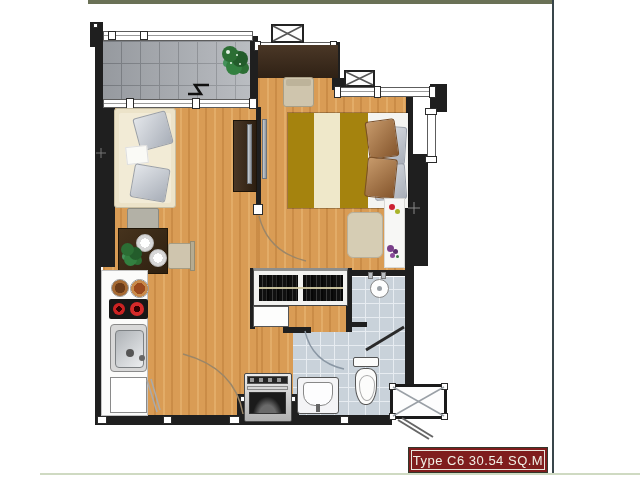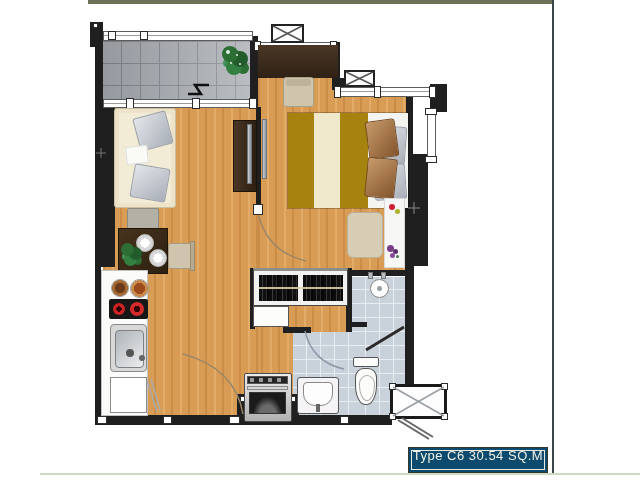--- a/index.html
+++ b/index.html
@@ -19,22 +19,22 @@
   .btile{background-color:#a7abb1;
         background-image:
           linear-gradient(90deg, rgba(0,0,0,0.10), rgba(255,255,255,0.22)),
           repeating-linear-gradient(90deg, rgba(0,0,0,0) 0 18px, #83878d 18px 19px),
           repeating-linear-gradient(0deg, rgba(0,0,0,0) 0 21px, #83878d 21px 22px);}
   .gtile{background-color:#c9d2da;
         background-image:
           repeating-linear-gradient(90deg, rgba(0,0,0,0) 0 13px, #e7ecf1 13px 14px),
           repeating-linear-gradient(0deg, rgba(0,0,0,0) 0 13px, #e7ecf1 13px 14px);}
   .plate{
-    background:#0c4a6e;border:1px solid #33382c;box-sizing:border-box;
-    display:flex;align-items:flex-start;justify-content:center;}
+    background:#7f1d1d;border:1px solid #33382c;box-sizing:border-box;
+    display:flex;align-items:center;justify-content:center;}
   .plate-inner{
     position:absolute;inset:2px;border:1px solid #e9e9df;}
   .plate-text{position:relative;color:#f1f0e6;font-size:13px;letter-spacing:0.5px;}
   .pillow-gray{background:linear-gradient(135deg,#e3e6ea,#a8aeb8);border:1px solid #9aa0aa;box-sizing:border-box;border-radius:3px;}
   .pillow-brown{background:linear-gradient(135deg,#c79a6b,#84552c);border:1px solid #7a4f28;box-sizing:border-box;border-radius:3px;}
   svg{display:block;}
 </style>
 </head>
 <body>
 

